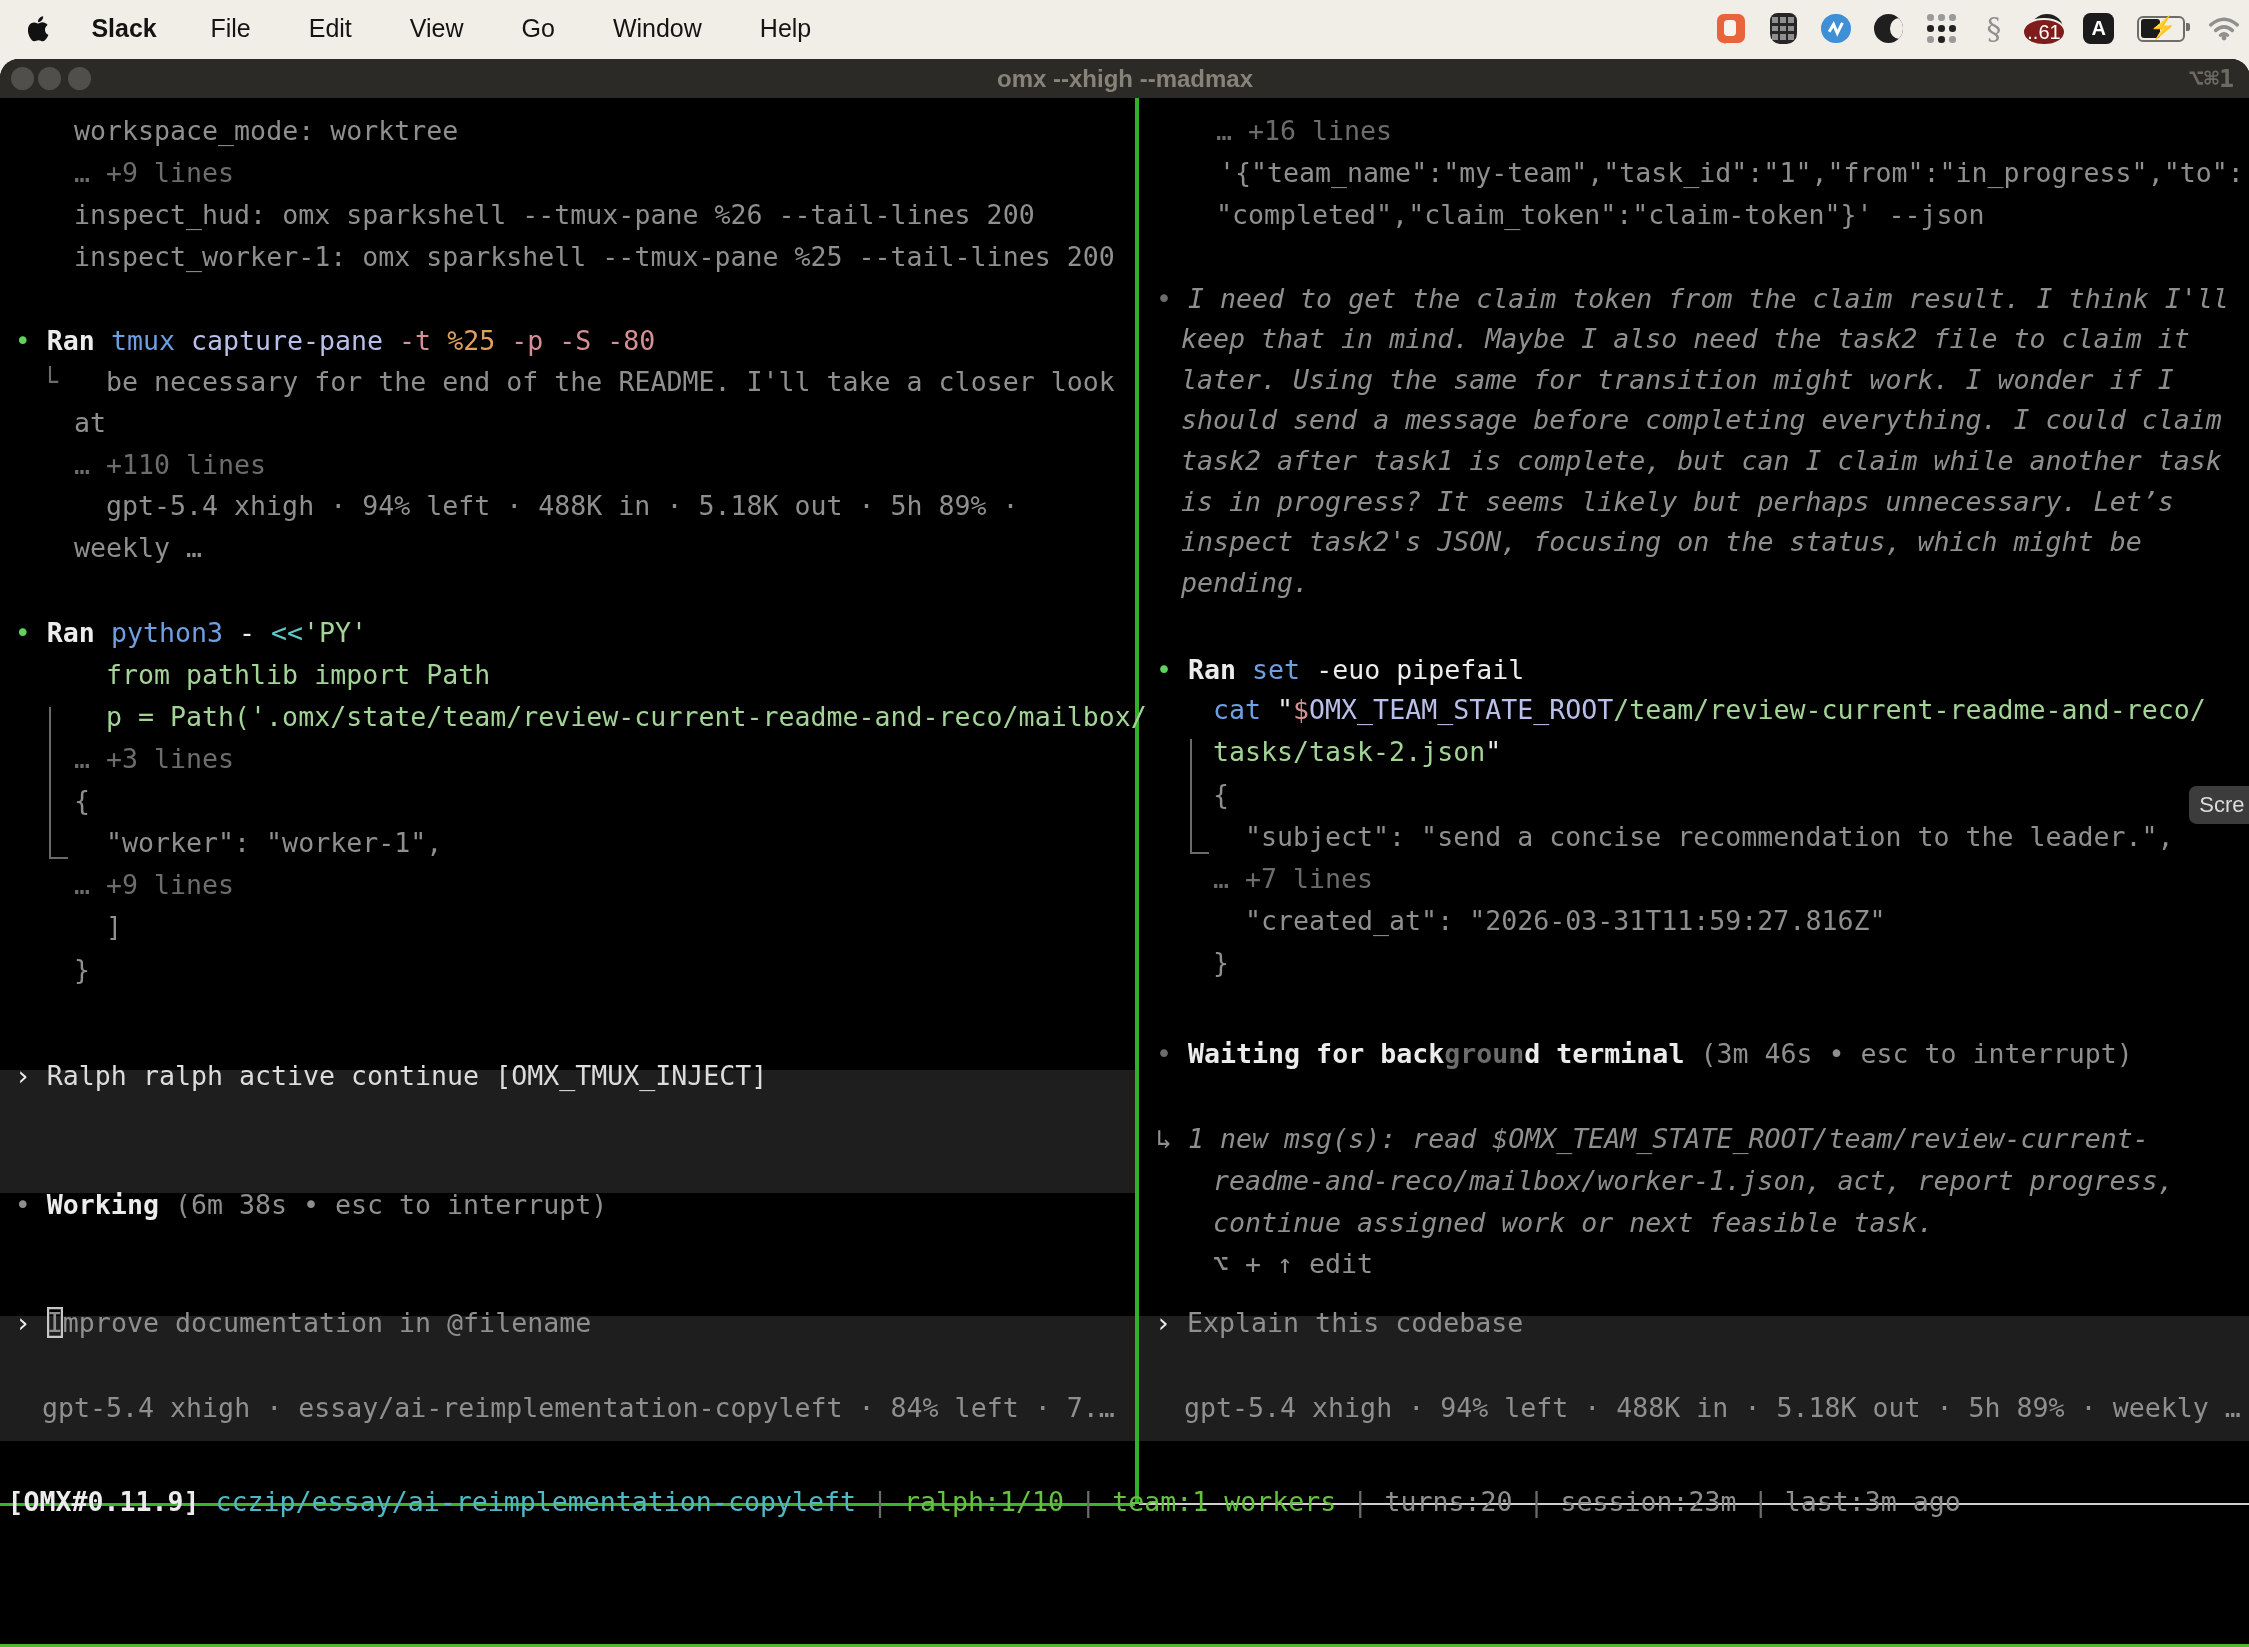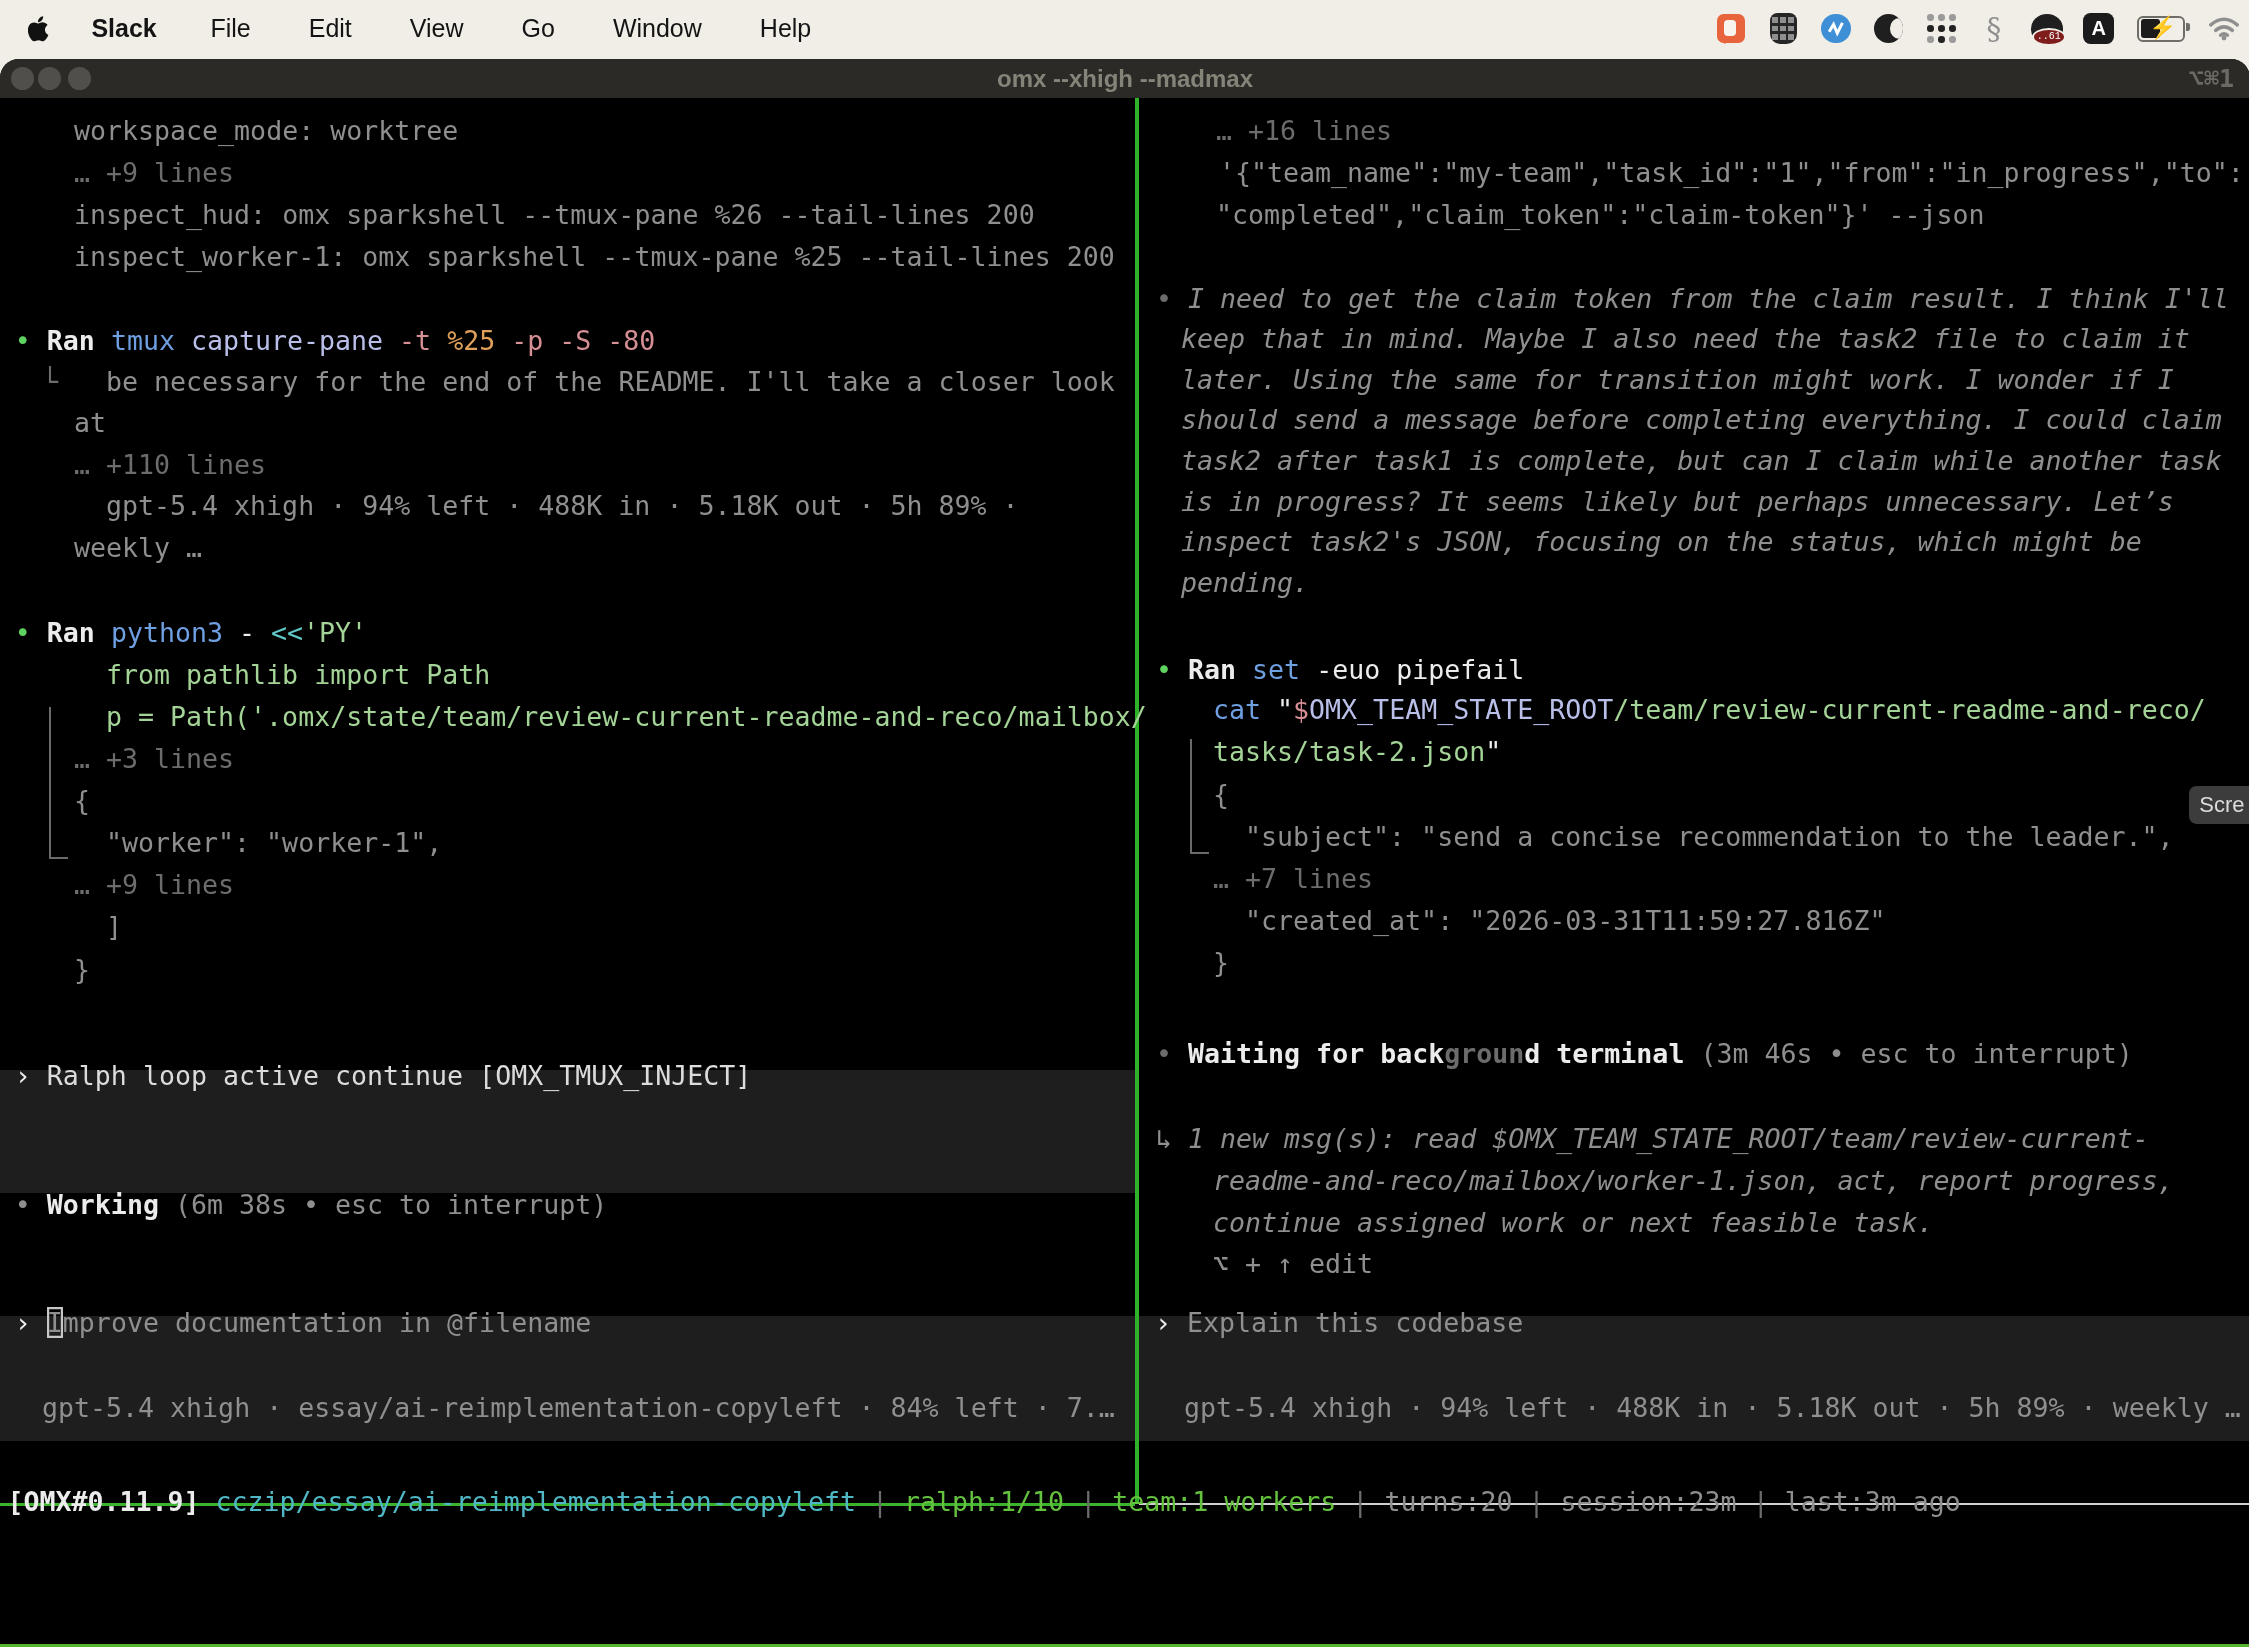--- a/index.html
+++ b/index.html
@@ -20,21 +20,21 @@
   .shield-ic{width:26.6px;height:31px;background:#262626;border-radius:7.4px 7.4px 10.3px 10.3px;display:grid;grid-template-columns:repeat(3,5.9px);grid-template-rows:repeat(3,5.9px);gap:2.2px;place-content:center;}
   .shield-ic i{background:#8f8f8f;}
   .blue-ic{width:29.5px;height:29.5px;border-radius:50%;background:#3f8fd6;}
   .moon-ic{width:29.5px;height:29.5px;border-radius:50%;background:#1f1f1f;overflow:hidden;position:relative;}
   .moon-ic:after{content:"";position:absolute;left:16px;top:4.4px;width:19px;height:20.7px;background:#f1eee7;border-radius:50%;}
   .dots-ic{display:grid;grid-template-columns:repeat(3,6.6px);grid-template-rows:repeat(3,6.6px);gap:4.4px;}
   .dots-ic i{border-radius:50%;}
   .squig-ic{font-size:29.5px;color:#8f8f8f;font-family:"DejaVu Serif",serif;}
   .badge-ic{width:34px;height:29.5px;background:#1f1f1f;border-radius:50% 50% 45% 45%;position:relative;}
   .badge-ic span{position:absolute;right:-3px;bottom:-3px;background:#7f1d1d;border:2.2px solid #f1eee7;border-radius:50%;
-    color:#fff;font-size:10px;font-family:Liberation Mono, monospace;padding:2.2px 3px;line-height:1;}
+    color:#fff;font-size:20px;font-family:Liberation Sans, sans-serif;padding:2.2px 3px;line-height:1;}
   .a-ic{width:31px;height:31px;background:#1b1b1b;border-radius:7.4px;color:#fff;display:flex;align-items:center;justify-content:center;
     font-family:"Liberation Sans",sans-serif;font-weight:700;font-size:20px;}
   .batt{width:44px;height:22px;border:2.2px solid #6f6d68;border-radius:5.9px;position:relative;}
   .batt:after{content:"";position:absolute;right:-6.6px;top:5.9px;width:3.7px;height:7.4px;background:#6f6d68;border-radius:0 2.2px 2.2px 0;}
   .batt .fill{position:absolute;left:1.5px;top:1.5px;bottom:1.5px;width:19px;background:#1b1b1b;border-radius:3px;}
   .batt .bolt{position:absolute;left:10.3px;top:-3px;font-size:22px;color:#1b1b1b;}
   
   .window{position:absolute;left:0;top:59px;width:2250px;height:1589px;background:#000;border-radius:19px 19px 0 0;overflow:hidden;}
   .titlebar{position:absolute;left:0;top:0;width:100%;height:39px;background:#2b2a27;}
   .tl{position:absolute;top:8px;width:23px;height:23px;border-radius:50%;background:#514f4c;}
@@ -180,21 +180,21 @@
       <div class="line" style="left: 74px; top: 420px;"><span class="g">weekly …</span></div>
       <div class="line" style="left: 14.8px; top: 505px;"><span class="gbul">• </span><span class="w b">Ran </span><span class="blue">python3 </span><span class="w">- </span><span class="teal">&lt;&lt;</span><span class="grn">'PY'</span></div>
       <div class="line" style="left: 106px; top: 547px;"><span class="grn">from pathlib import Path</span></div>
       <div class="line" style="left: 106px; top: 589px;"><span class="grn">p = Path('.omx/state/team/review-current-readme-and-reco/mailbox/</span></div>
       <div class="line" style="left: 74px; top: 631px;"><span class="dim">… +3 lines</span></div>
       <div class="line" style="left: 74px; top: 673px;"><span class="g">{</span></div>
       <div class="line" style="left: 106px; top: 715px;"><span class="g">"worker": "worker-1",</span></div>
       <div class="line" style="left: 74px; top: 757px;"><span class="dim">… +9 lines</span></div>
       <div class="line" style="left: 106px; top: 799px;"><span class="g">]</span></div>
       <div class="line" style="left: 74px; top: 842px;"><span class="g">}</span></div>
-      <div class="line" style="left: 14.8px; top: 948px;"><span class="w">› </span><span class="ralph">Ralph loop active continue [OMX_TMUX_INJECT]</span></div>
+      <div class="line" style="left: 14.8px; top: 948px;"><span class="w">› </span><span class="ralph">Ralph ralph active continue [OMX_TMUX_INJECT]</span></div>
       <div class="line" style="left: 14.8px; top: 1077px;"><span class="g">• </span><span class="w b">Working </span><span class="g">(6m 38s • esc to interrupt)</span></div>
       <div class="line" style="left: 14.8px; top: 1195px;"><span class="w">› </span><span class="cur">I</span><span class="g">mprove documentation in @filename</span></div>
       <div class="line" style="left: 42px; top: 1280px;"><span class="g">gpt-5.4 xhigh · essay/ai-reimplementation-copyleft · 84% left · 7.…</span></div>
       <div class="line" style="left: 1216px; top: 3px;"><span class="dim">… +16 lines</span></div>
       <div class="line" style="left: 1219px; top: 45px;"><span class="g">'{"team_name":"my-team","task_id":"1","from":"in_progress","to":</span></div>
       <div class="line" style="left: 1216px; top: 87px;"><span class="g">"completed","claim_token":"claim-token"}' --json</span></div>
       <div class="line" style="left: 1156px; top: 171px;"><span class="dim">• </span><span class="g it">I need to get the claim token from the claim result. I think I'll</span></div>
       <div class="line" style="left: 1181px; top: 211px;"><span class="g it">keep that in mind. Maybe I also need the task2 file to claim it</span></div>
       <div class="line" style="left: 1181px; top: 252px;"><span class="g it">later. Using the same for transition might work. I wonder if I</span></div>
       <div class="line" style="left: 1181px; top: 292px;"><span class="g it">should send a message before completing everything. I could claim</span></div>

